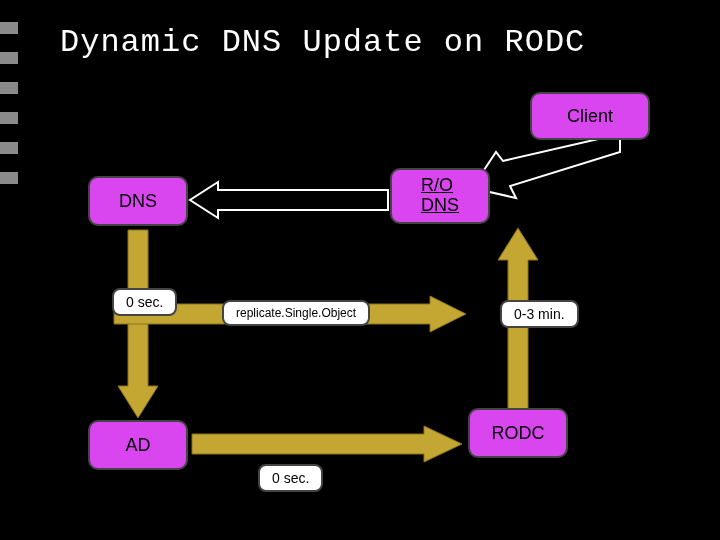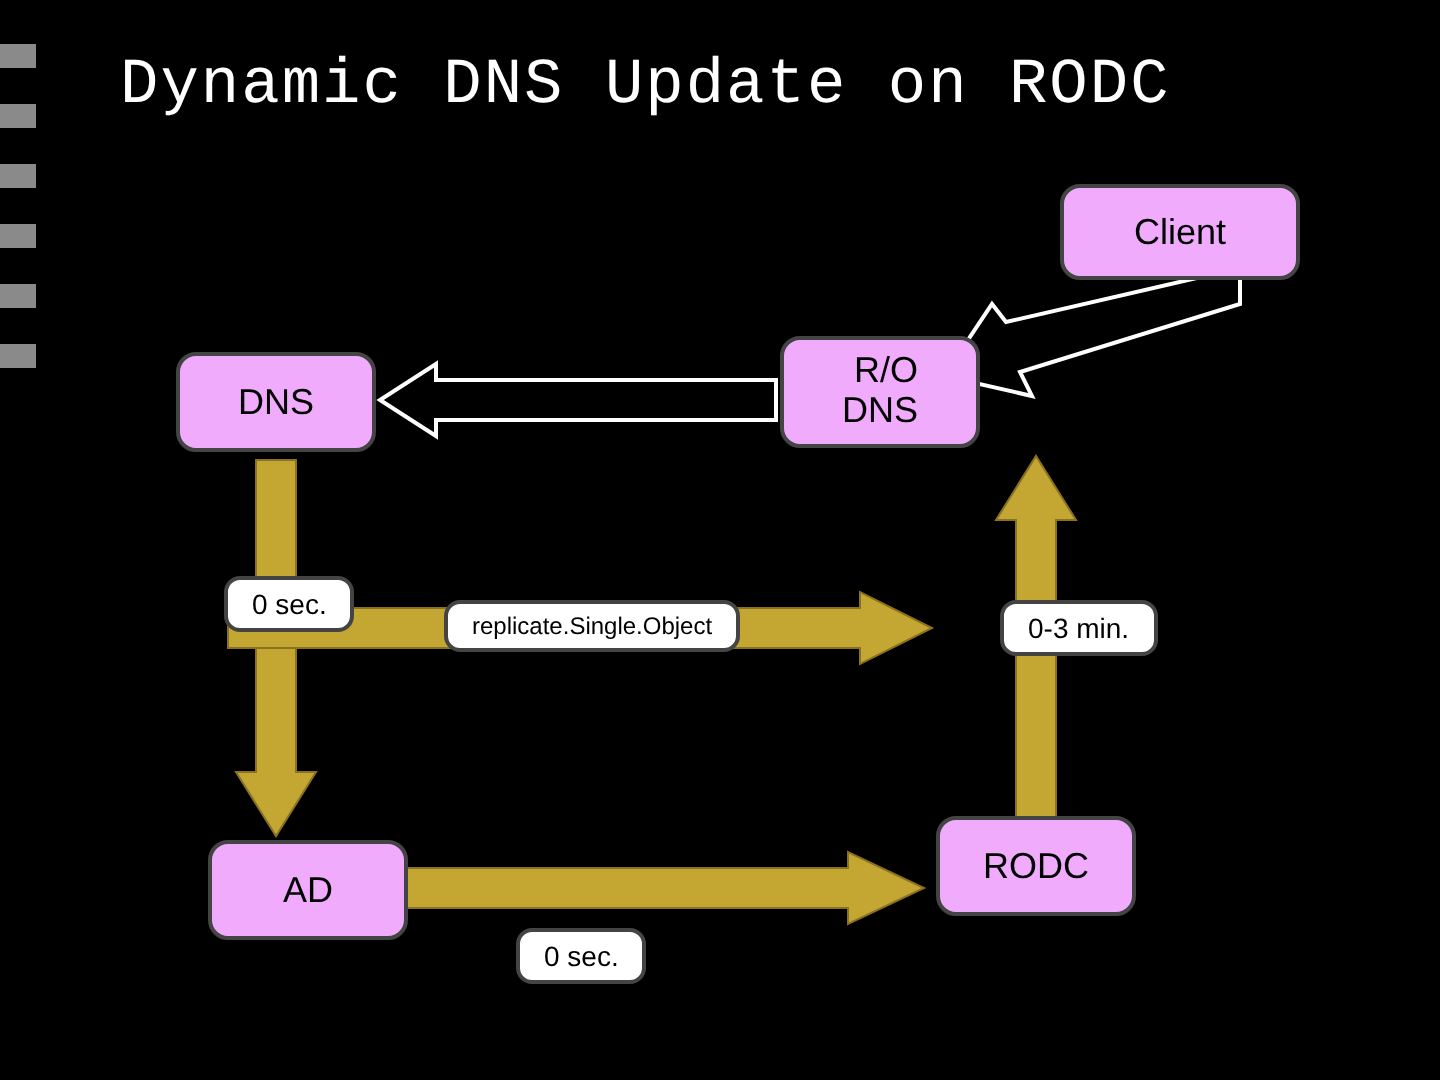--- a/index.html
+++ b/index.html
@@ -27,29 +27,29 @@
   }
 
   .box {
     position: absolute;
     display: flex;
     align-items: center;
     justify-content: center;
     border-radius: 10px;
     font-size: 18px;
     font-weight: 500;
-    background: #f0abfc;
+    background: #d946ef;
     color: #000;
     border: 2px solid #444;
   }
 
   .box.client { left: 530px; top: 92px;  width: 120px; height: 48px; }
-  .box.rodns  { left: 390px; top: 168px; width: 100px; height: 56px; text-align: right; line-height: 1.1; }
+  .box.rodns  { left: 390px; top: 168px; width: 100px; height: 56px; text-align: left; line-height: 1.1; text-decoration: underline; }
   .box.dns    { left: 88px;  top: 176px; width: 100px; height: 50px; }
-  .box.ad     { left: 104px;  top: 420px; width: 100px; height: 50px; }
+  .box.ad     { left: 88px;  top: 420px; width: 100px; height: 50px; }
   .box.rodc   { left: 468px; top: 408px; width: 100px; height: 50px; }
 
   .label {
     position: absolute;
     background: #fff;
     color: #000;
     border: 2px solid #444;
     border-radius: 8px;
     padding: 4px 12px;
     font-size: 14px;

